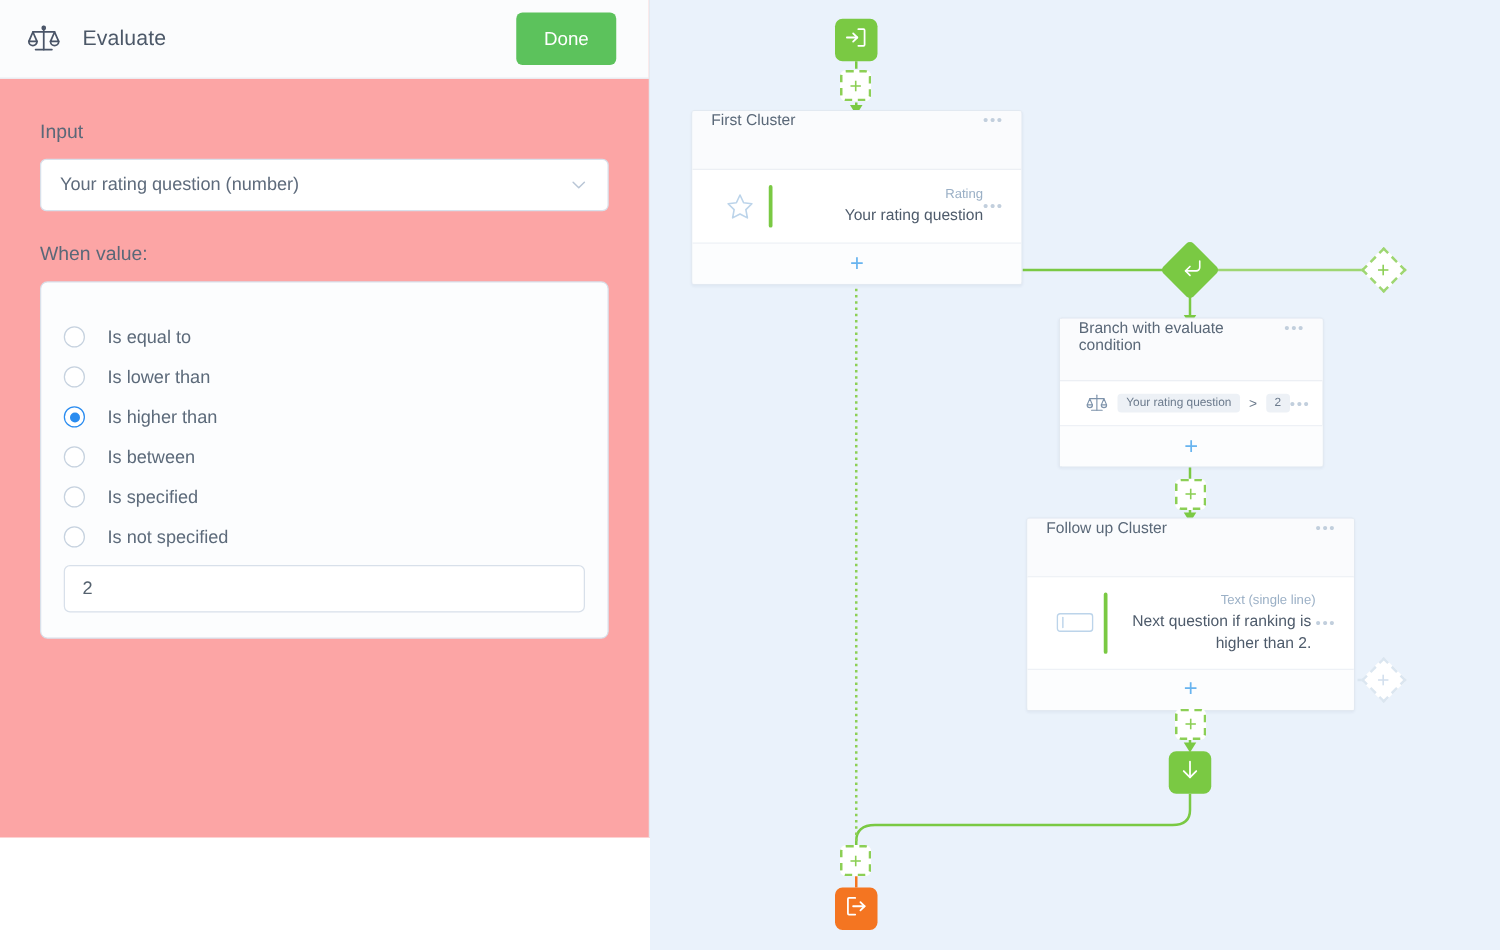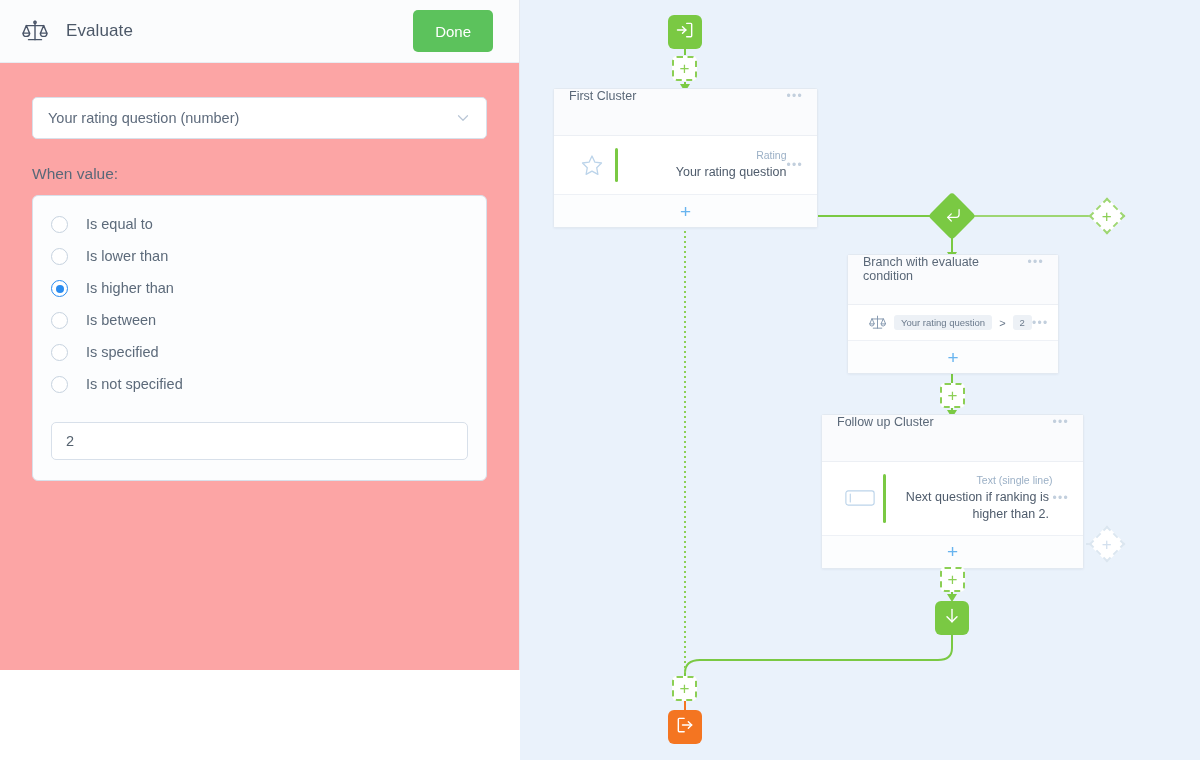--- a/index.html
+++ b/index.html
@@ -47,21 +47,21 @@
     background: #fff; cursor: pointer;
   }
   .select-value { font-size: 14.5px; color: #5e6b7c; flex: 1; }
   .chev { width: 18px; height: 18px; color: #b9c6d6; }
   .section-gap { height: 26px; }
   .radio-card {
     border: 1px solid #d8e0ea; border-radius: 6px;
     background: #fcfdfe; padding: 20px 18px 20px 18px;
   }
   .radio-row {
-    display: flex; align-items: flex-start; height: 32px; cursor: pointer;
+    display: flex; align-items: flex-end; height: 32px; cursor: pointer;
   }
   .radio {
     width: 17px; height: 17px; border-radius: 50%;
     border: 1.5px solid #c6d2df; background: #fff;
     flex: 0 0 17px; position: relative; margin-right: 18px;
   }
   .radio.on { border-color: #2a8cf0; }
   .radio.on::after {
     content: ""; position: absolute; left: 50%; top: 50%;
     width: 8px; height: 8px; border-radius: 50%; background: #2a8cf0;
@@ -184,20 +184,21 @@
             <path d="M17 14a3 3 0 0 0 6 0"></path>
           <circle cx="12" cy="4" r="1.1"></circle>
         </svg>
       </span>
       <span class="panel-title">Evaluate</span>
       <button class="done-btn">Done</button>
     </div>
 
     <div class="panel-body">
 
+      <div class="field-label">Input</div>
       <div class="select-box">
         <span class="select-value">Your rating question (number)</span>
         <span class="chev">
           <svg viewBox="0 0 24 24" fill="none" stroke="currentColor" stroke-width="1.6" stroke-linecap="round" stroke-linejoin="round">
               <polyline points="6 9 12 15 18 9"></polyline>
             </svg>
         </span>
       </div>
 
       <div class="section-gap"></div>

